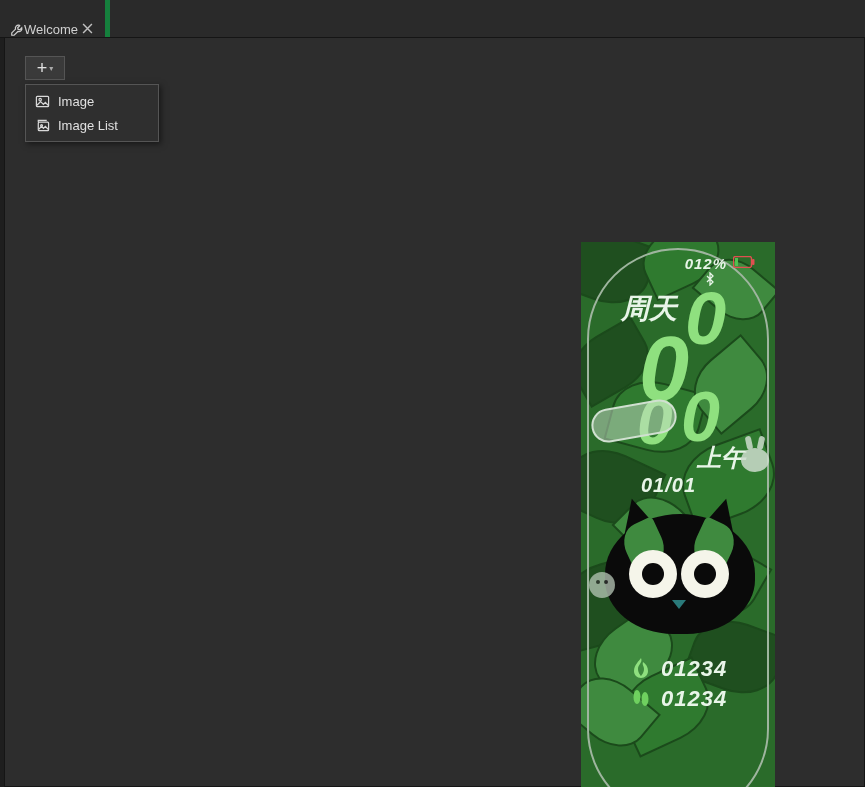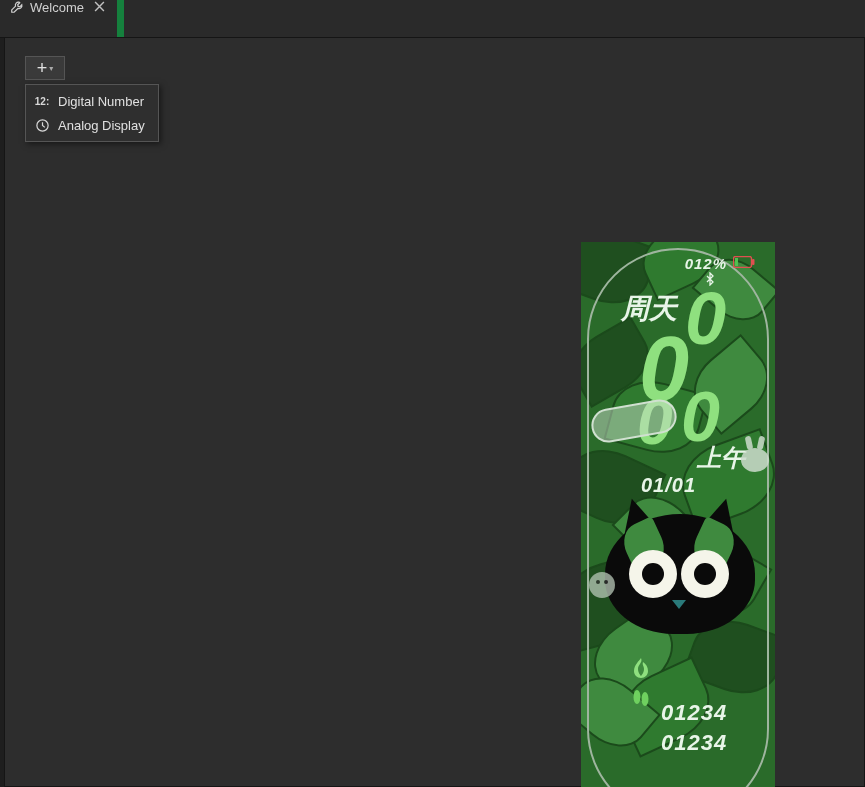--- a/index.html
+++ b/index.html
@@ -15,24 +15,23 @@
   }
   
   .tabbar {
     display: flex;
     height: 38px;
     background: #2a2a2a;
     border-bottom: 1px solid #151515;
   }
   .tab {
     display: flex;
-    align-items: flex-start;
-    gap: 6px;
+    align-items: flex-end;
     padding: 0 12px 0 10px;
-    border-right: 7px solid #15803d;
+    border-right: 5px solid #15803d;
     cursor: pointer;
     color: #d0d0d0;
   }
   .tab.active { background: #383838; }
   .tab .ticon svg { display:block; }
   .tab .close { margin-left: 4px; opacity:.9; }
   
   .canvas {
     position: absolute;
     left: 4px; right: 0; top: 38px; bottom: 0;
@@ -98,21 +97,21 @@
     pointer-events:none;
   }
   .w-abs{ position:absolute; }
   .battpct{ color:#e8f5e8; font-style:italic; font-weight:bold; font-size:15px; letter-spacing:1px;}
   .bt{ color:#e8f5e8; font-size:13px; }
   .weekday{ color:#e8f5e8; font-style:italic; font-size:28px; font-weight:600;}
   .bigO{ color:#8fe07f; font-family: Arial; font-weight:900; font-style:italic; }
   .midO{ color:#8fe07f; font-family: Arial; font-weight:900; font-style:italic; }
   .ampm{ color:#e8f5e8; font-style:italic; font-size:24px; font-weight:600;}
   .date{ color:#e8f5e8; font-style:italic; font-size:20px; font-weight:700; letter-spacing:1px;}
-  .metric{ color:#e8f5e8; font-style:italic; font-size:22px; font-weight:700; letter-spacing:1px;margin-top:44px;}
+  .metric{ color:#e8f5e8; font-style:italic; font-size:22px; font-weight:700; letter-spacing:1px;}
   
   .eye{ position:absolute; width:48px; height:48px; background:#f5f5ea; border-radius:50%; }
   .eye::after{ content:""; position:absolute; left:50%; top:50%; width:22px; height:22px; background:#0a0a0a; border-radius:50%; transform:translate(-50%,-50%); }
   
   .ghost{ position:absolute; width:26px; height:26px; background:#b8c8b8; border-radius:50%; opacity:.75;}
   .ghost::before,.ghost::after{content:"";position:absolute;top:8px;width:4px;height:4px;background:#333;border-radius:50%;}
   .ghost::before{left:7px;} .ghost::after{right:7px;}
   
   .bottle{position:absolute; width:86px; height:34px; background:rgba(200,220,200,.5); border:2px solid #d0e0d0; border-radius:18px; transform:rotate(-10deg);}
   
@@ -141,31 +140,39 @@
 
 <div class="canvas">
 
   <div class="addwrap">
     <div class="addbtn">
       <span class="plus">+</span>
       <span class="caret">▾</span>
     </div>
     <div class="dropdown">
       <div class="dd-item">
-        <span class="dd-icon" style="font-size:10px;color:#d8d8d8;font-weight:600;">12:</span>
-        <span>Digital Number</span>
+        <span class="dd-icon">
+          <svg width="15" height="15" viewBox="0 0 16 16" fill="none" stroke="#d8d8d8" stroke-width="1.3">
+            <rect x="1.5" y="2.5" width="13" height="11" rx="1"></rect>
+              <circle cx="5.5" cy="6" r="1.3"></circle>
+              <path d="M2 12l4-4 3 3 2-2 3 3"></path>
+          </svg>
+        </span>
+        <span>Image</span>
       </div>
       <div class="dd-item">
         <span class="dd-icon">
           <svg width="15" height="15" viewBox="0 0 16 16" fill="none" stroke="#d8d8d8" stroke-width="1.3">
-            <circle cx="8" cy="8" r="6"></circle>
-              <path d="M8 4.5V8l2.5 2"></path>
+            <rect x="3.5" y="4.5" width="11" height="9" rx="1"></rect>
+              <path d="M3.5 4.5V2.5h9"></path>
+              <circle cx="7" cy="8" r="1"></circle>
+              <path d="M4 12l3-3 2 2 2-2 3 3"></path>
           </svg>
         </span>
-        <span>Analog Display</span>
+        <span>Image List</span>
       </div>
     </div>
   </div>
 
   <div class="watch">
 
     <div class="leaf dk" style="left:-20px;top:-10px;width:90px;height:70px;transform:rotate(20deg);"></div>
     <div class="leaf" style="left:60px;top:-15px;width:80px;height:60px;transform:rotate(-25deg);"></div>
     <div class="leaf lt" style="left:120px;top:20px;width:70px;height:55px;transform:rotate(40deg);"></div>
     <div class="leaf dk" style="left:-10px;top:90px;width:80px;height:60px;transform:rotate(-30deg);"></div>

